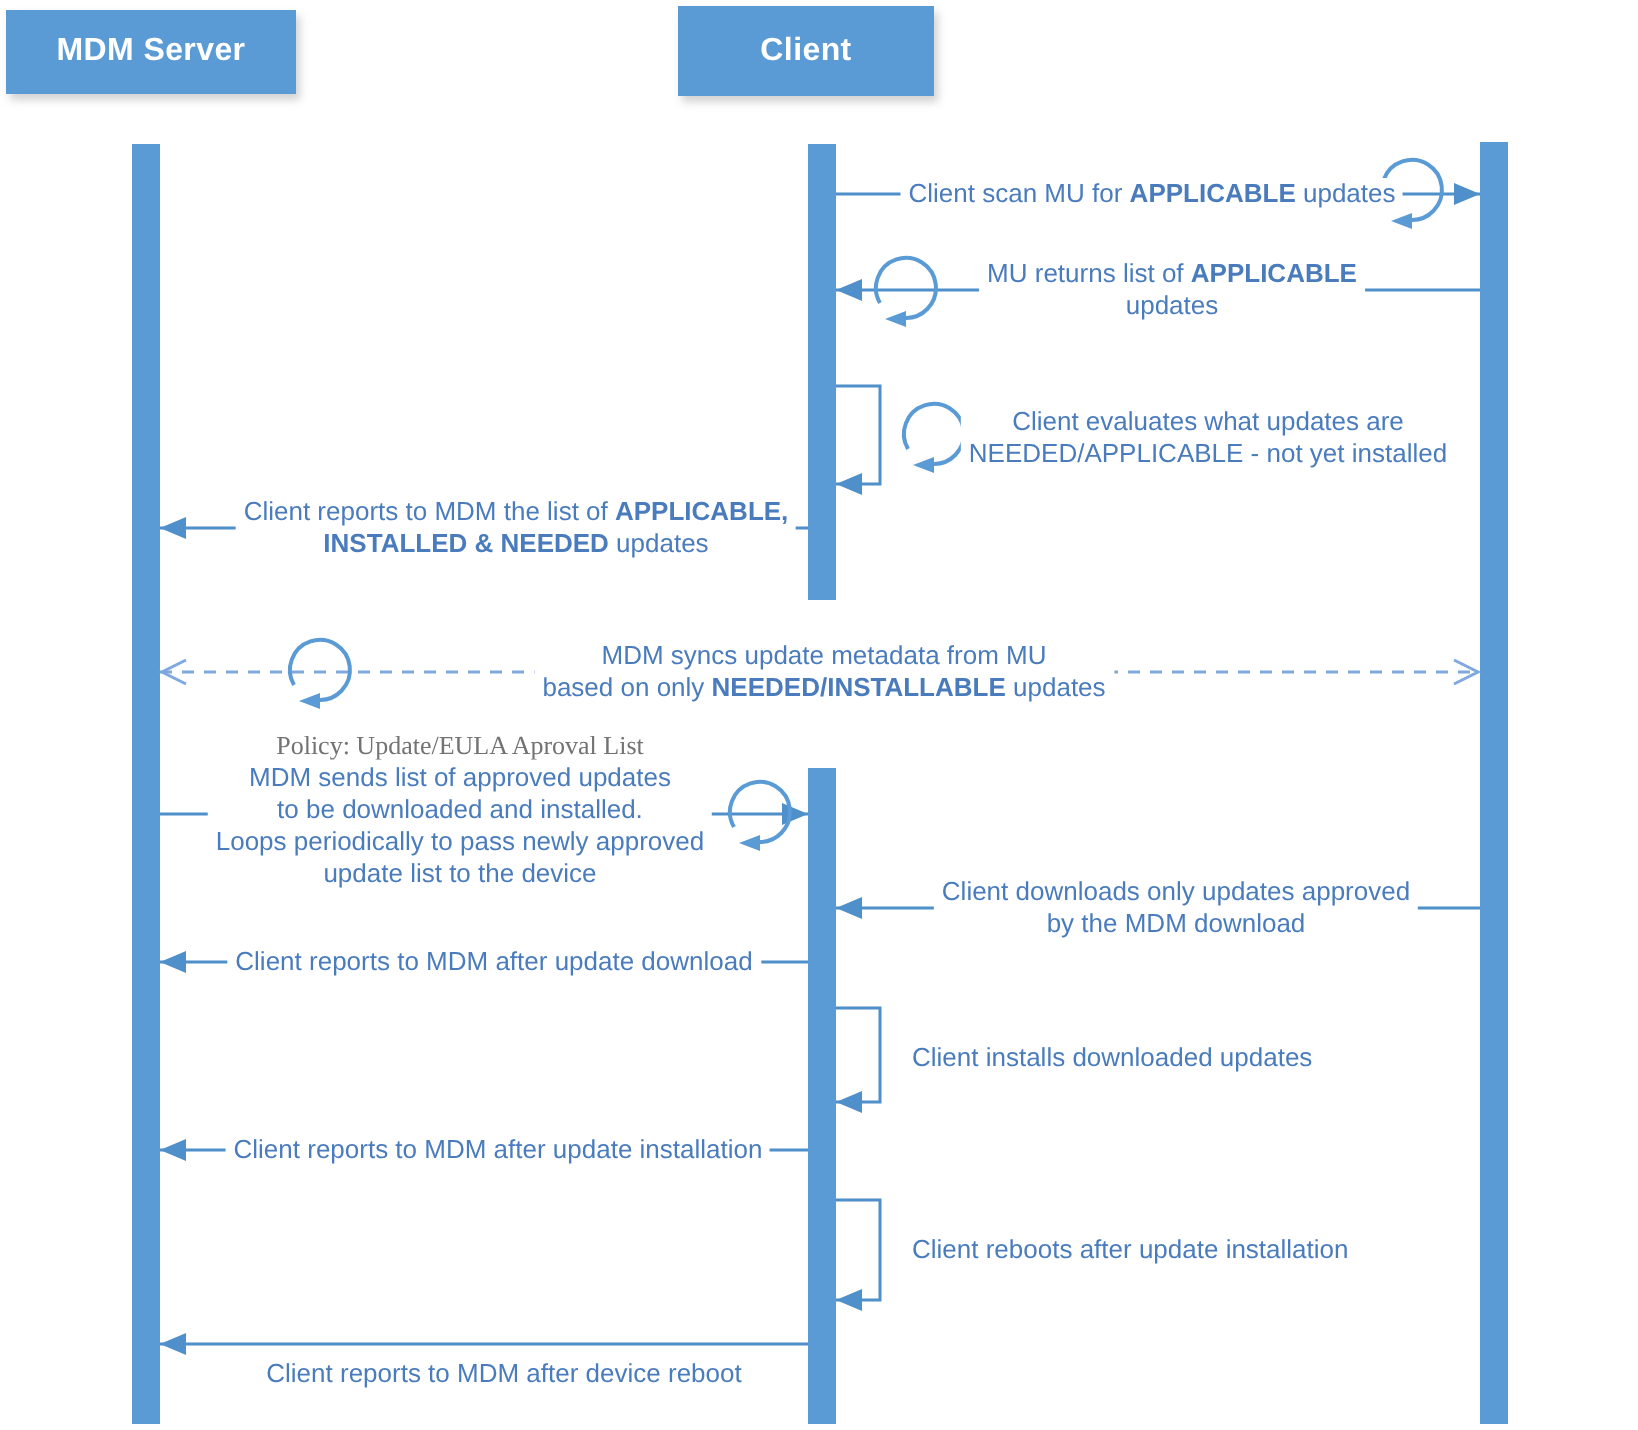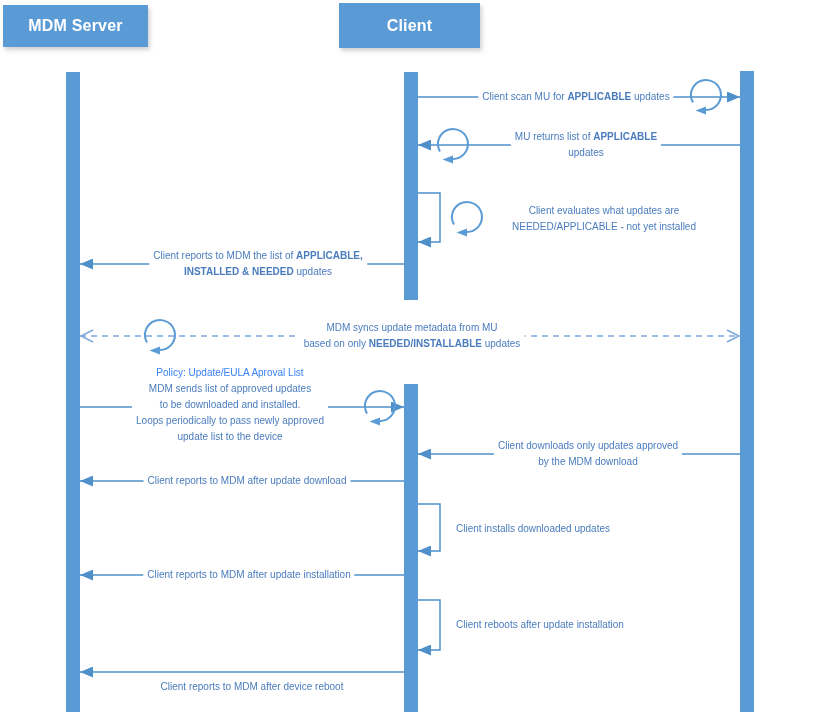--- a/index.html
+++ b/index.html
@@ -10,35 +10,35 @@
   .actor-box {
     position:absolute; background:#5b9bd5; color:#ffffff;
     font-weight:bold; font-size:16px; letter-spacing:.2px;
     display:flex; align-items:center; justify-content:center;
     box-shadow:2px 3px 4px rgba(130,130,130,.35);
   }
   .lifeline { position:absolute; width:14px; background:#5b9bd5; }
   svg.overlay { position:absolute; left:0; top:0; z-index:1; }
   .msg {
     position:absolute; z-index:2; background:#ffffff; color:#4a7cbd;
-    font-size:10px; line-height:16px; text-align:center;
+    font-size:13px; line-height:16px; text-align:center;
     white-space:nowrap; padding:0 4px;
   }
   .msg.center { transform:translateX(-50%); }
   .msg.left { text-align:center; background:transparent; }
   .msg .b { font-weight:bold; }
-  .msg .red { color:#3b82f6; }
+  .msg .red { color:#737373;font-family:Liberation Serif, serif; }
 </style>
 </head>
 <body>
 
 <div class="canvas">
 
   <div class="actor-box" style="left:3px; top:5px; width:145px; height:42px;">MDM Server</div>
-  <div class="actor-box" style="left:339px; top:3px; width:141px; height:45px;">Client</div>
+  <div class="actor-box" style="left:339px; top:3px; width:128px; height:45px;">Client</div>
 
   <div class="lifeline" style="left:66px; top:72px; height:640px;"></div>
   <div class="lifeline" style="left:404px; top:72px; height:228px;"></div>
   <div class="lifeline" style="left:404px; top:384px; height:328px;"></div>
   <div class="lifeline" style="left:740px; top:71px; height:641px;"></div>
 
   <svg class="overlay" width="819" height="715">
     <defs>
       <marker id="arrF" markerUnits="userSpaceOnUse" markerWidth="14" markerHeight="11" refX="13" refY="5.5" orient="auto">
         <path d="M0,0 L13,5.5 L0,11 Z" fill="#4f8fca"></path>

